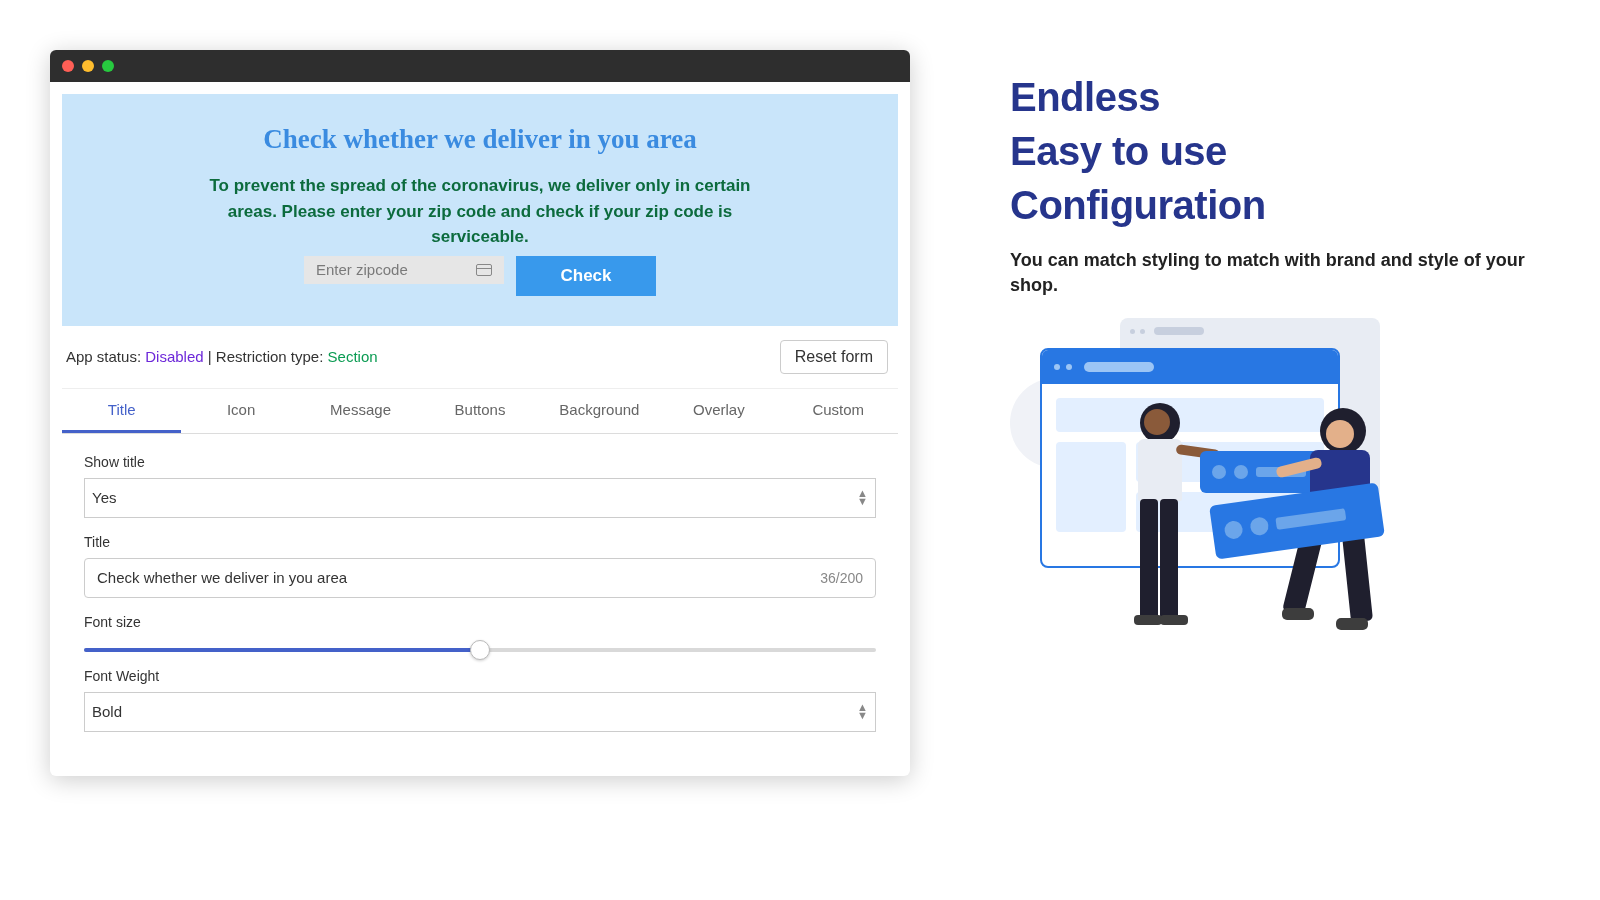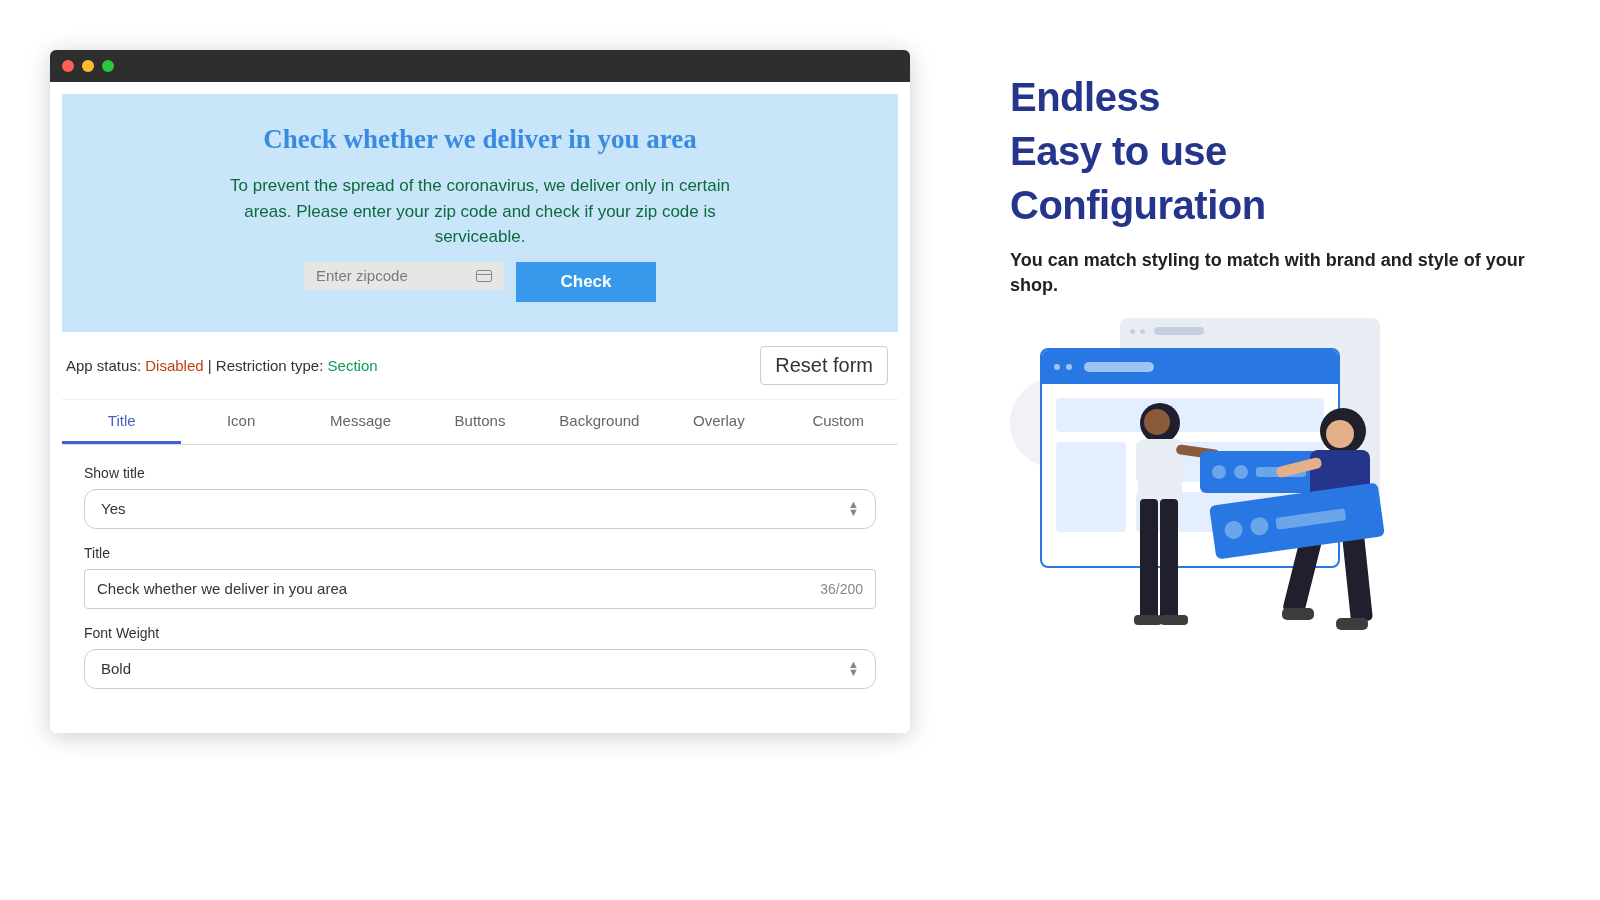--- a/index.html
+++ b/index.html
@@ -12,40 +12,40 @@
 .titlebar { background: #2e2e2e; height: 32px; display: flex; align-items: center; padding: 0 12px; gap: 8px; }
 .dot { width: 12px; height: 12px; border-radius: 50%; }
 .dot.red { background: #ff5f56; }
 .dot.yellow { background: #ffbd2e; }
 .dot.green { background: #27c93f; }
 
 .window-body { padding: 12px; }
 
 .preview { background: #c9e5fa; padding: 30px 60px; text-align: center; }
 .preview-title { color: #3a8be0; font-family: Georgia, serif; font-weight: bold; font-size: 27px; margin-bottom: 18px; }
-.preview-msg { color: #0c6b3d; font-weight: normal; font-size: 17px; line-height: 1.5; margin: 0 auto 12px; max-width: 550px; }
+.preview-msg { color: #0c6b3d; font-weight: bold; font-size: 17px; line-height: 1.5; margin: 0 auto 6px; max-width: 550px; }
 .preview-input-row { display: flex; justify-content: center; gap: 12px; }
 .preview-input-wrap { background: #e6e6e6; width: 200px; height: 28px; display: flex; align-items: center; padding: 0 12px; justify-content: space-between; }
 .preview-input-wrap span.ph { color: #7a7a7a; font-size: 15px; }
 .preview-btn { background: #3899ec; color: #fff; border: none; width: 140px; height: 40px; font-size: 17px; font-weight: 600; cursor: pointer; }
 
 .status-row { display: flex; align-items: center; justify-content: space-between; padding: 14px 10px 14px 4px; border-bottom: 1px solid #eee; font-size: 15px; }
 .status-left { color: #333; }
-.status-disabled { color: #c2410c; }
+.status-disabled { color: #6d28d9; }
 .status-section { color: #0a9b52; }
-.reset-btn { background: #fff; border: 1px solid #ccc; border-radius: 4px; padding: 7px 14px; font-size: 20px; cursor: pointer; color: #333; }
+.reset-btn { background: #fff; border: 1px solid #ccc; border-radius: 4px; padding: 7px 14px; font-size: 16px; cursor: pointer; color: #333; }
 
 .tabs { display: flex; border-bottom: 1px solid #dcdcdc; }
 .tab { flex: 1; text-align: center; padding: 12px 0; color: #666; font-size: 15px; cursor: pointer; border-bottom: 3px solid transparent; }
 .tab.active { color: #4461c9; border-bottom-color: #4461c9; }
 
 .form-panel { padding: 20px 22px; }
 .form-group { margin-bottom: 16px; }
 .form-label { font-size: 14px; color: #333; margin-bottom: 8px; display: block; }
-.select-field { width: 100%; height: 40px; border: 1px solid #ccc; border-radius: 12px; padding: 0 16px; display: flex; align-items: center; justify-content: space-between; font-size: 15px; color: #333; background: #fff; position: relative; }
+.select-field { width: 100%; height: 40px; border: 1px solid #ccc; border-radius: 0; padding: 0 7px; display: flex; align-items: center; justify-content: space-between; font-size: 15px; color: #333; background: #fff; position: relative; }
 .text-field { width: 100%; height: 40px; border: 1px solid #ccc; border-radius: 4px; padding: 0 12px; display: flex; align-items: center; justify-content: space-between; font-size: 15px; color: #333; background: #fff; }
 .counter { color: #888; font-size: 14px; margin-left: 28px; }
 .updown { color: #888; font-size: 11px; line-height: 0.7; display: flex; flex-direction: column; }
 
 .slider-track { position: relative; height: 4px; background: #d9d9d9; border-radius: 2px; margin: 18px 0 8px; }
 .slider-fill { position: absolute; left: 0; top: 0; height: 100%; background: #4461c9; border-radius: 2px; width: 50%; }
 .slider-thumb { position: absolute; top: 50%; left: 50%; transform: translate(-50%, -50%); width: 20px; height: 20px; background: #fff; border: 1px solid #bbb; border-radius: 50%; box-shadow: 0 1px 3px rgba(0,0,0,0.2); }
 
 .card-icon { width: 16px; height: 12px; border: 1.5px solid #888; border-radius: 2px; position: relative; }
 .card-icon::after { content: ""; position: absolute; left: 0; right: 0; top: 3px; height: 1.5px; background: #888; }
@@ -125,20 +125,27 @@
                 </span>
             </div>
           </div>
           <div class="form-group">
             <label class="form-label">Title</label>
             <div class="text-field">
               <span>Check whether we deliver in you area</span>
               <span class="counter">36/200</span>
             </div>
           </div>
+          <div class="form-group">
+            <label class="form-label">Font size</label>
+            <div class="slider-track">
+              <div class="slider-fill"></div>
+              <div class="slider-thumb"></div>
+            </div>
+          </div>
           <div class="form-group" style="margin-bottom:12px;">
             <label class="form-label">Font Weight</label>
             <div class="select-field">
               <span>Bold</span>
               <span class="updown">
                   <span>▲</span>
                   <span>▼</span>
                 </span>
             </div>
           </div>

